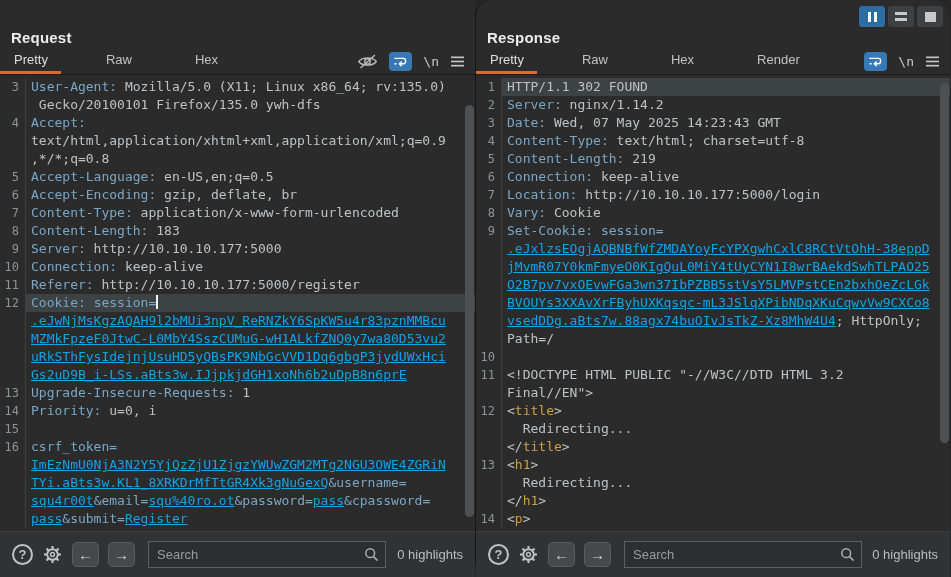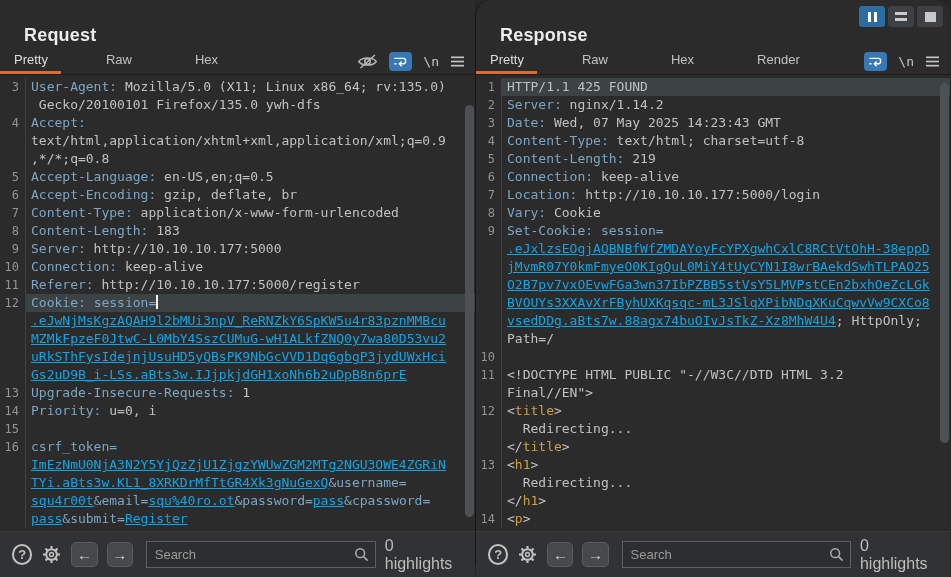--- a/index.html
+++ b/index.html
@@ -10,22 +10,22 @@
     color: #c5c5c5;
     position: relative;
   }
   .split { display: flex; width: 951px; height: 577px; }
   .panel { width: 475px; height: 577px; display: flex; flex-direction: column; background: #2b2b2b; }
   .panel.right { border-left: 1px solid #161616; border-radius: 16px; }
 
   
   .panel-top { height: 48px; position: relative; flex: none; }
   .panel-title {
-    position: absolute; left: 24px; bottom: 2px;
-    font-size: 18px; font-weight: bold; color: #ececec; letter-spacing: .2px;
+    position: absolute; left: 11px; bottom: 2px;
+    font-size: 15px; font-weight: bold; color: #ececec; letter-spacing: .2px;
   }
   .win-controls { position: absolute; top: 6px; right: 7px; display: flex; gap: 3px; }
   .win-btn {
     width: 26px; height: 21px; border-radius: 3px; background: #3d4143;
     display: flex; align-items: center; justify-content: center; gap: 3px; cursor: pointer;
   }
   .win-btn.active { background: #2d6ca3; }
   .win-btn .vbar { width: 3px; height: 10px; background: #ffffff; }
   .win-btn .hbar-wrap { display: flex; flex-direction: column; gap: 3px; }
   .win-btn .hbar { width: 12px; height: 3px; background: #c9c9c9; }
@@ -89,21 +89,21 @@
   .search-box {
     position: relative; width: 238px; height: 27px; margin-left: 4px;
   }
   .search-box input {
     width: 100%; height: 100%; background: #2c2e30; border: 1px solid #5c6062;
     color: #d0d0d0; font-size: 13px; padding: 0 26px 0 8px; outline: none;
     font-family: "Liberation Sans", sans-serif;
   }
   .search-box input::placeholder { color: #9b9b9b; }
   .search-glass { position: absolute; right: 7px; top: 6px; }
-  .highlights { margin-left: auto; font-size: 16px; color: #bdbdbd; }
+  .highlights { margin-left: auto; font-size: 13px; color: #bdbdbd; }
 </style>
 </head>
 <body>
 
 <div class="split">
 
   <div class="panel">
     <div class="panel-top">
       <div class="panel-title">Request</div>
     </div>
@@ -317,21 +317,21 @@
             <line x1="1" y1="7" x2="15" y2="7" stroke="#c4c4c4" stroke-width="1.8"></line>
             <line x1="1" y1="11.5" x2="15" y2="11.5" stroke="#c4c4c4" stroke-width="1.8"></line>
           </svg>
         </span>
       </div>
     </div>
 
     <div class="editor" id="resp-editor">
       <div class="row hl">
           <span class="ln">1</span>
-          <span class="code"><span class="c-plain">HTTP/1.1 425 FOUND</span></span>
+          <span class="code"><span class="c-plain">HTTP/1.1 302 FOUND</span></span>
         </div>
         <div class="row">
           <span class="ln">2</span>
           <span class="code"><span class="c-name">Server:</span><span class="c-plain"> nginx/1.14.2</span></span>
         </div>
         <div class="row">
           <span class="ln">3</span>
           <span class="code"><span class="c-name">Date:</span><span class="c-plain"> Wed, 07 May 2025 14:23:43 GMT</span></span>
         </div>
         <div class="row">

